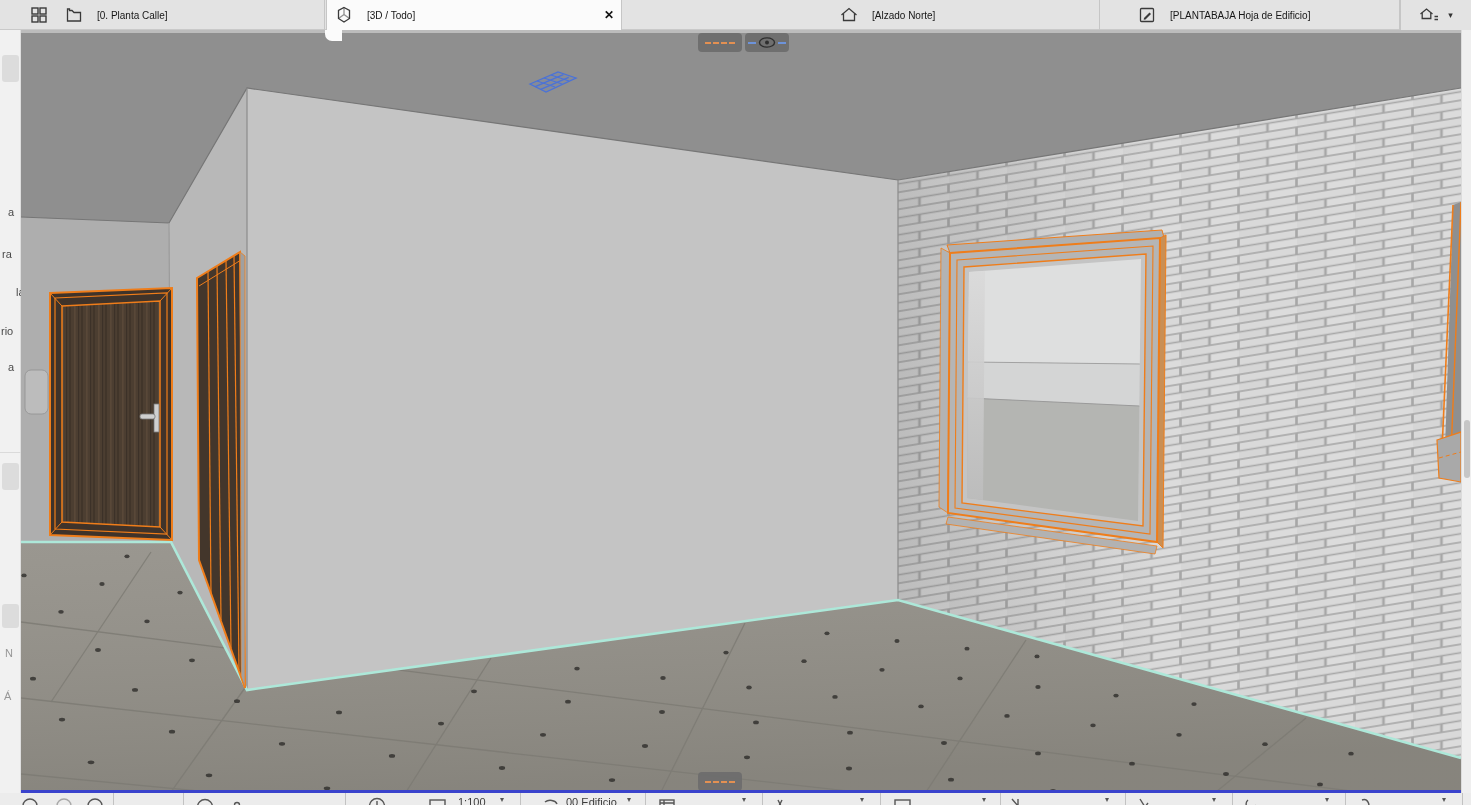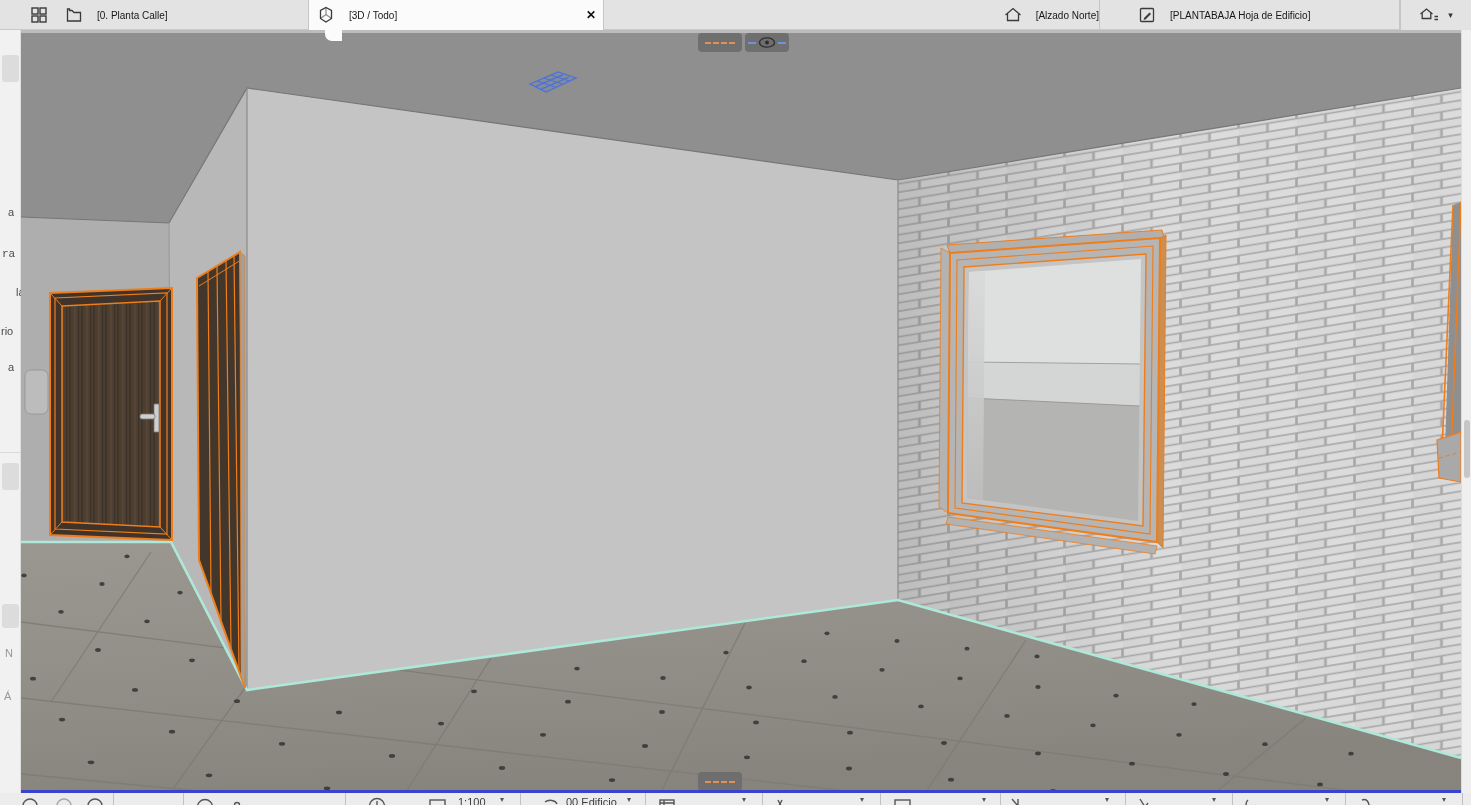--- a/index.html
+++ b/index.html
@@ -62,33 +62,33 @@
 
     <div class="tab" style="left:57px;width:268px;">
       <span class="ticon">
         <svg width="18" height="18" viewBox="0 0 18 18" fill="none" stroke="#3a3a3a" stroke-width="1.3">
           <path d="M2.5,6 L2.5,15 L15.5,15 L15.5,6.5 L9,6.5 L7,4.5 L4.5,4.5 L4.5,3 L2.5,3 Z"></path>
         </svg>
       </span>
       <span class="tlabel">[0. Planta Calle]</span>
     </div>
 
-    <div class="tab active" style="left:308px;width:296px;">
+    <div class="tab active" style="left:326px;width:296px;">
       <span class="ticon">
         <svg width="18" height="18" viewBox="0 0 18 18" fill="none" stroke="#3a3a3a" stroke-width="1.3">
           <path d="M9,1.5 L14.5,4.5 L14.5,12.5 L9,16 L3.5,12.5 L3.5,4.5 Z"></path>
           <path d="M9,1.5 L9,8.5 M9,8.5 L3.5,12.5 M9,8.5 L14.5,12.5" opacity="0.55"></path>
         </svg>
       </span>
       <span class="tlabel">[3D / Todo]</span>
       <span id="tab-close">✕</span>
     </div>
 
 
-    <div class="tab" style="left:832px;width:268px;justify-content:flex-end;">
+    <div class="tab" style="left:832px;width:268px;">
       <span class="ticon">
         <svg width="18" height="18" viewBox="0 0 18 18" fill="none" stroke="#3a3a3a" stroke-width="1.3">
           <path d="M1.5,9 L9,2.5 L16.5,9"></path>
           <path d="M3.5,7.5 L3.5,14.5 L14.5,14.5 L14.5,7.5"></path>
         </svg>
       </span>
       <span class="tlabel">[Alzado Norte]</span>
     </div>
 
     <div class="tab" style="left:1130px;width:270px;">
@@ -108,21 +108,21 @@
         <path d="M15.5,10.5 L19,10.5 M15.5,13.5 L19,13.5"></path>
       </svg>
       <span class="caret">▾</span>
     </div>
   </div>
   <div id="active-tab-flare"></div>
 
   <div id="leftstrip">
     <div class="blk" style="top:25px;height:27px;"></div>
     <span class="frag" style="top:176px;left:8px;">a</span>
-    <span class="frag" style="top:218px;left:2px;font-family:Liberation Mono, monospace;">ra</span>
+    <span class="frag" style="top:218px;left:2px;">ra</span>
     <span class="frag" style="top:256px;left:16px;">la</span>
     <span class="frag" style="top:295px;left:1px;">rio</span>
     <span class="frag" style="top:331px;left:8px;">a</span>
     <div class="divider" style="top:422px;"></div>
     <div class="blk" style="top:433px;height:27px;"></div>
     <div class="blk" style="top:574px;height:24px;"></div>
     <span class="frag dim" style="top:617px;left:5px;">N</span>
     <span class="frag dim" style="top:660px;left:4px;">Á</span>
   </div>
 

